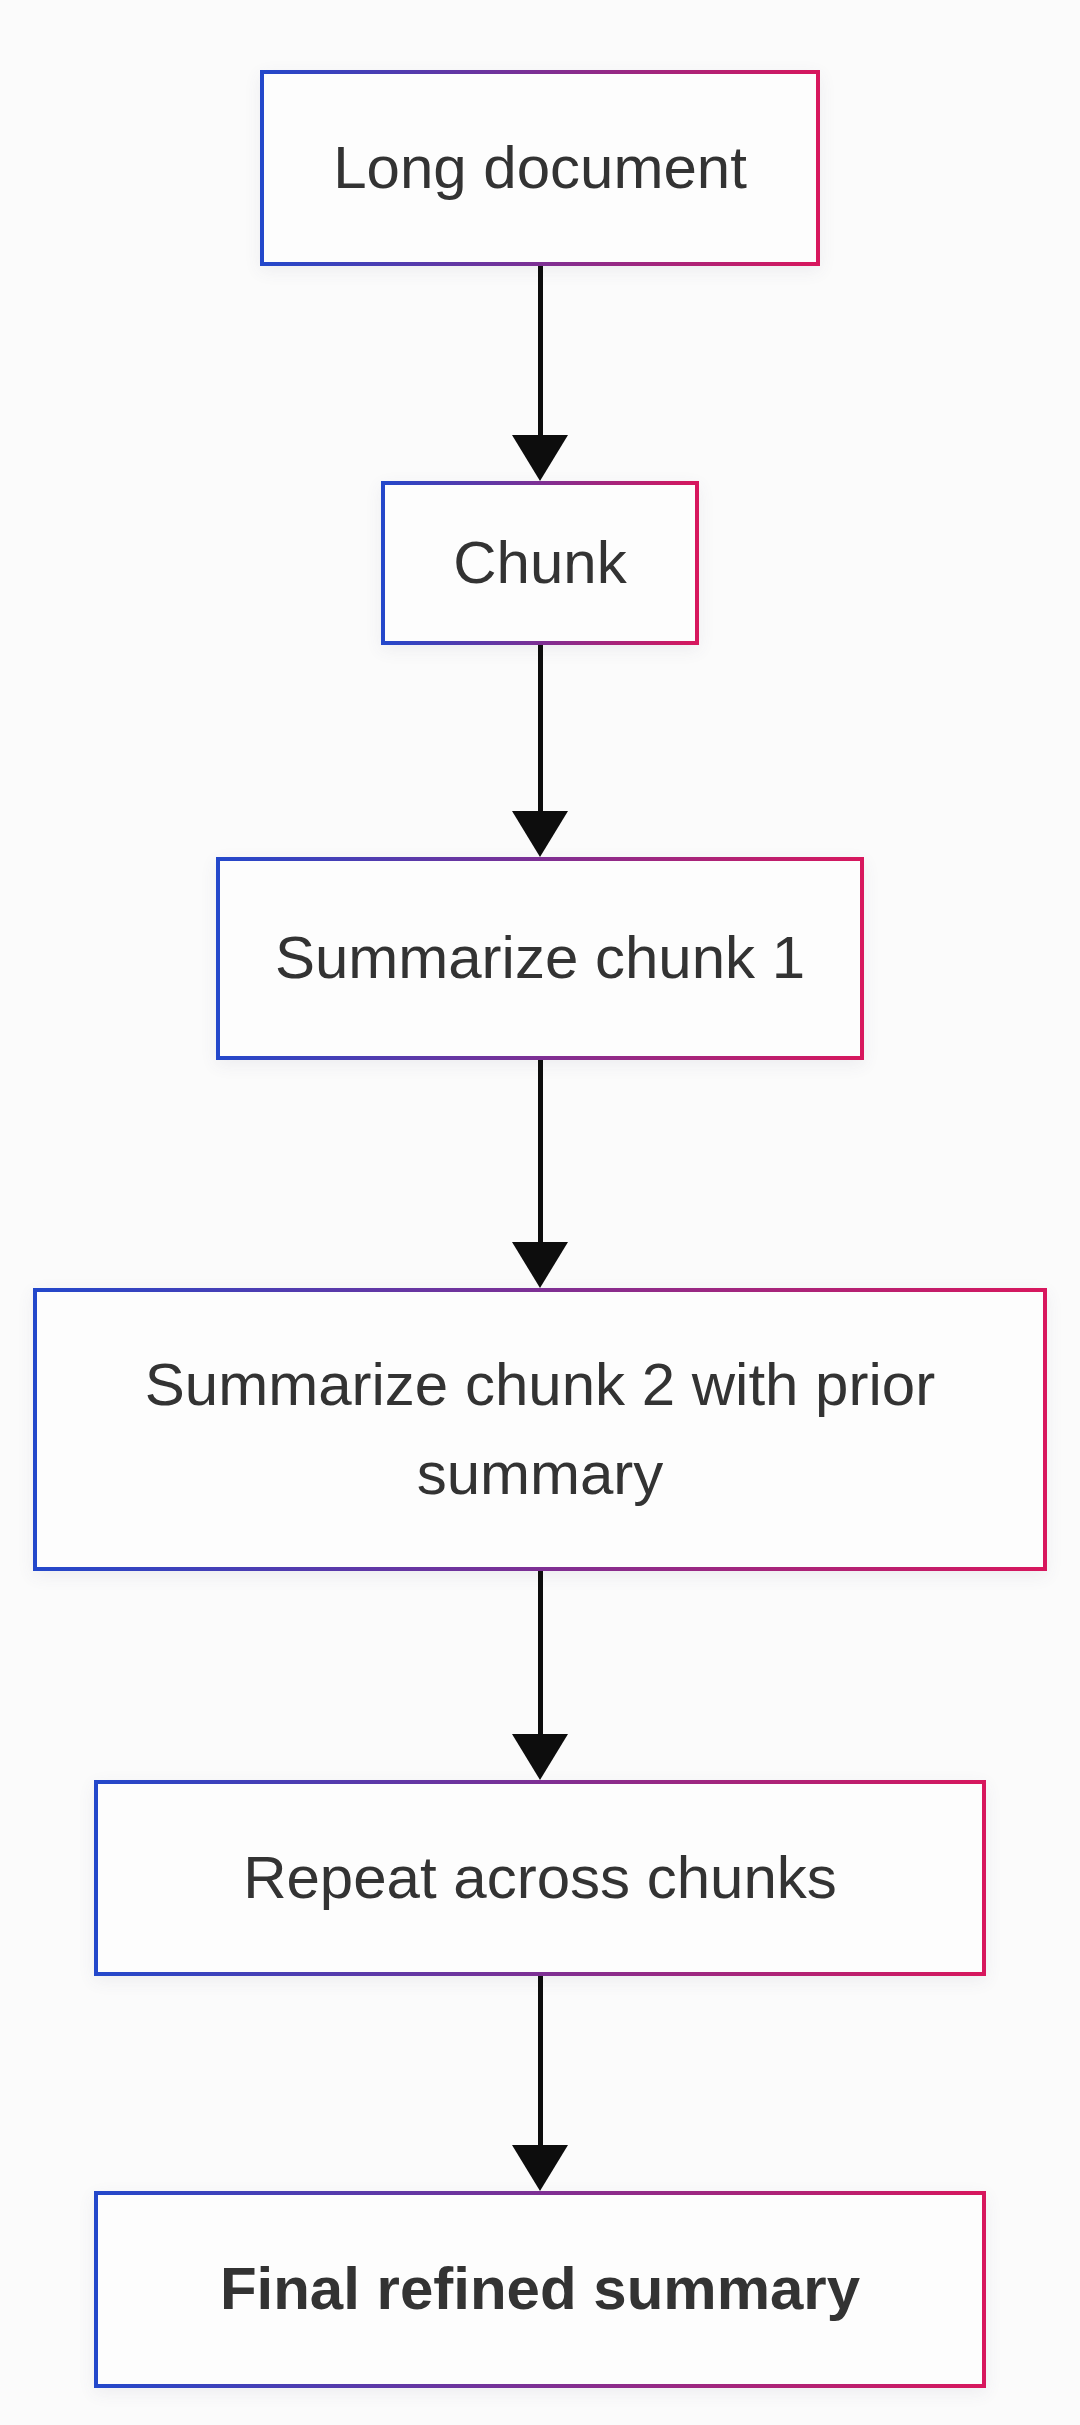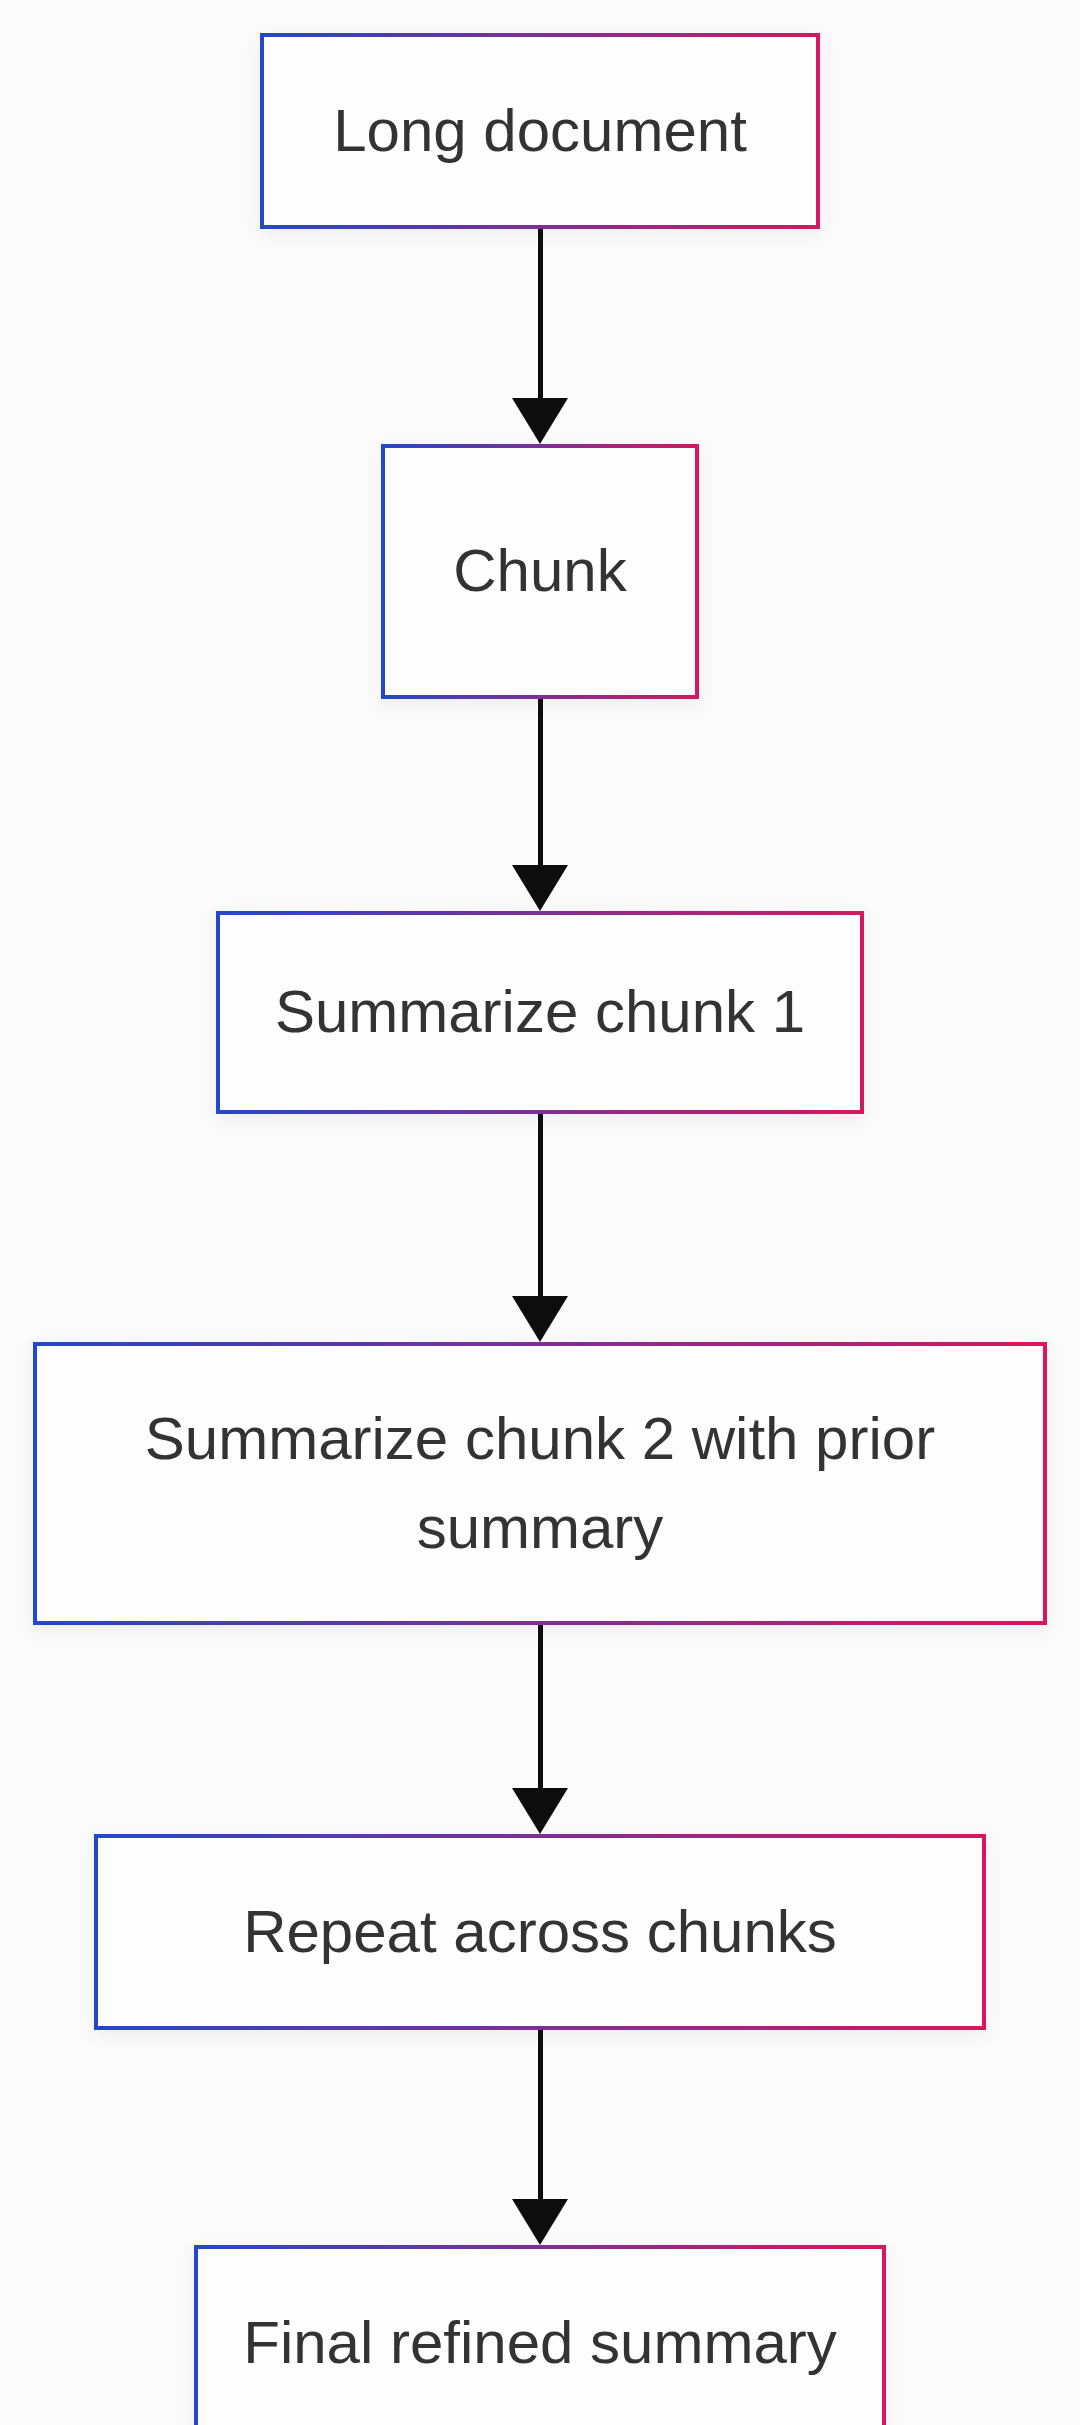--- a/index.html
+++ b/index.html
@@ -21,42 +21,43 @@
     background: var(--background);
     font-family: "Liberation Sans", "DejaVu Sans", sans-serif;
     overflow: hidden;
   }
   .flowchart {
     width: 1080px;
     height: 2425px;
     display: flex;
     flex-direction: column;
     align-items: center;
+    justify-content: center;
   }
   .node {
     flex: none;
     display: flex;
     align-items: center;
     justify-content: center;
     text-align: center;
     border: 4px solid transparent;
     background:
       linear-gradient(var(--node-fill), var(--node-fill)) padding-box,
       linear-gradient(90deg, var(--g-start), var(--g-end)) border-box;
     box-shadow: 0 5px 16px rgba(80, 80, 110, 0.08);
     color: var(--text);
     font-size: 60px;
     line-height: 1.48;
   }
   .n1 { width: 560px;  height: 196px; margin-top: 33px; }
-  .n2 { width: 318px;  height: 255px; }
+  .n2 { width: 318px;  height: 164px; }
   .n3 { width: 648px;  height: 203px; }
   .n4 { width: 1014px; height: 283px; padding: 0 60px; }
   .n5 { width: 892px;  height: 196px; }
-  .n6 { width: 692px;  height: 197px; }
+  .n6 { width: 892px;  height: 197px; font-weight: bold; }
 
   .arrow {
     flex: none;
     position: relative;
     width: 56px;
   }
   .a1 { height: 215px; }
   .a2 { height: 212px; }
   .a3 { height: 228px; }
   .a4 { height: 209px; }

